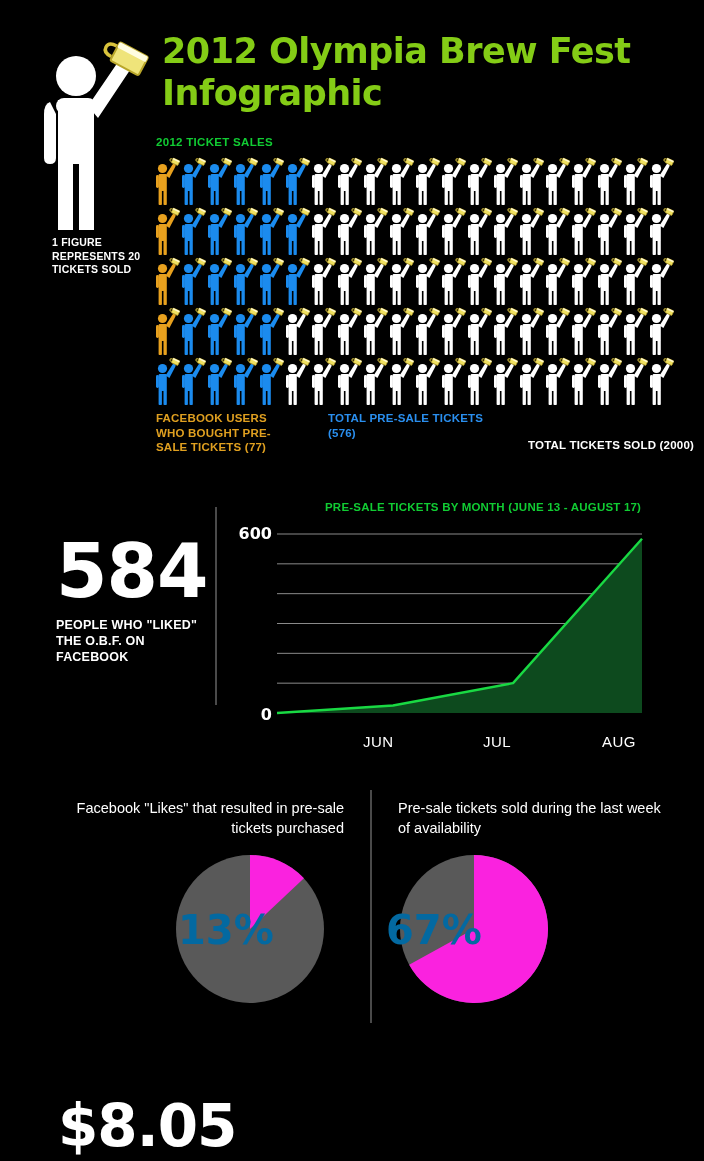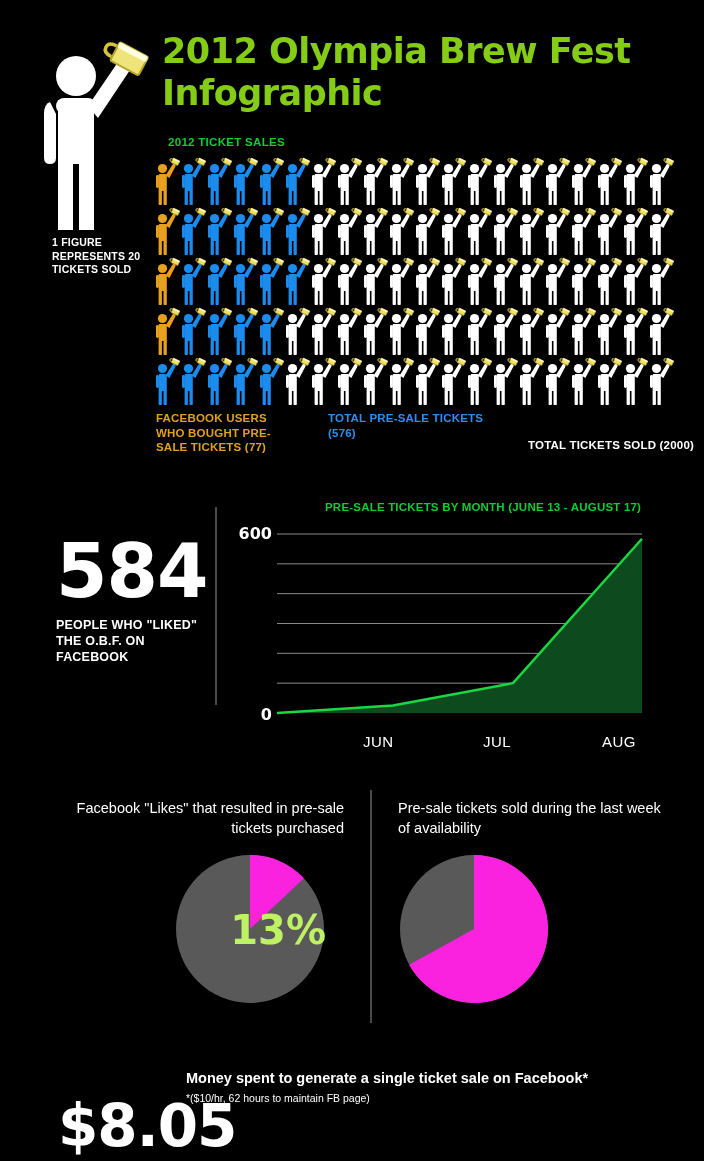--- a/index.html
+++ b/index.html
@@ -52,21 +52,20 @@
   }
 
   
   #pictogram-heading {
     position: absolute;
     left: 156px; top: 136px;
     font-size: 11.5px;
     font-weight: bold;
     letter-spacing: 0.3px;
     color: #11cc33;
-    margin-left: 12px;
   }
   #pictogram-grid {
     position: absolute;
     left: 154px; top: 156px;
     width: 520px;
     display: grid;
     grid-template-columns: repeat(20, 26px);
     grid-auto-rows: 50px;
   }
   .pict {
@@ -187,25 +186,25 @@
     text-align: left;
     font-size: 14.5px;
     line-height: 20px;
     color: #ffffff;
   }
   #pie-left  { position: absolute; left: 176px; top: 855px; width: 148px; height: 148px; }
   #pie-right { position: absolute; left: 400px; top: 855px; width: 148px; height: 148px; }
   .pie-value {
     position: absolute;
     width: 100%;
-    text-align: right;
+    text-align: left;
     font-family: "DejaVu Sans", sans-serif;
     font-weight: bold;
     font-size: 40px;
-    color: #bef264;
+    color: #0369a1;
     top: 52px;
     pointer-events: none;
   }
   #pie-left .pie-value { left: 2px; }
   #pie-right .pie-value { left: -14px; }
   #vrule-2 {
     position: absolute;
     left: 370px; top: 790px;
     width: 2px; height: 233px;
     background: #4a4a4a;
@@ -1822,21 +1821,18 @@
         <path d="M 74 74 L 74 0 A 74 74 0 0 1 127.94 23.34 Z" fill="#fa22df"></path>
       </svg>
     <div class="pie-value">13%</div>
   </div>
 
   <div id="pie-right">
     <svg width="148" height="148" viewBox="0 0 148 148" xmlns="http://www.w3.org/2000/svg" id="pie-svg-1">
         <circle cx="74" cy="74" r="74" fill="#595959"></circle>
         <path d="M 74 74 L 74 0 A 74 74 0 1 1 9.15 109.65 Z" fill="#fa22df"></path>
       </svg>
+    <div class="pie-value">67%</div>
   </div>
 
   <div id="footer-amount">$8.05</div>
-  <div id="footer-text">
-    <div class="main">Money spent to generate a single ticket sale on Facebook*</div>
-    <div class="sub">*($10/hr, 62 hours to maintain FB page)</div>
-  </div>
 
 </div>
 
 </body></html>

